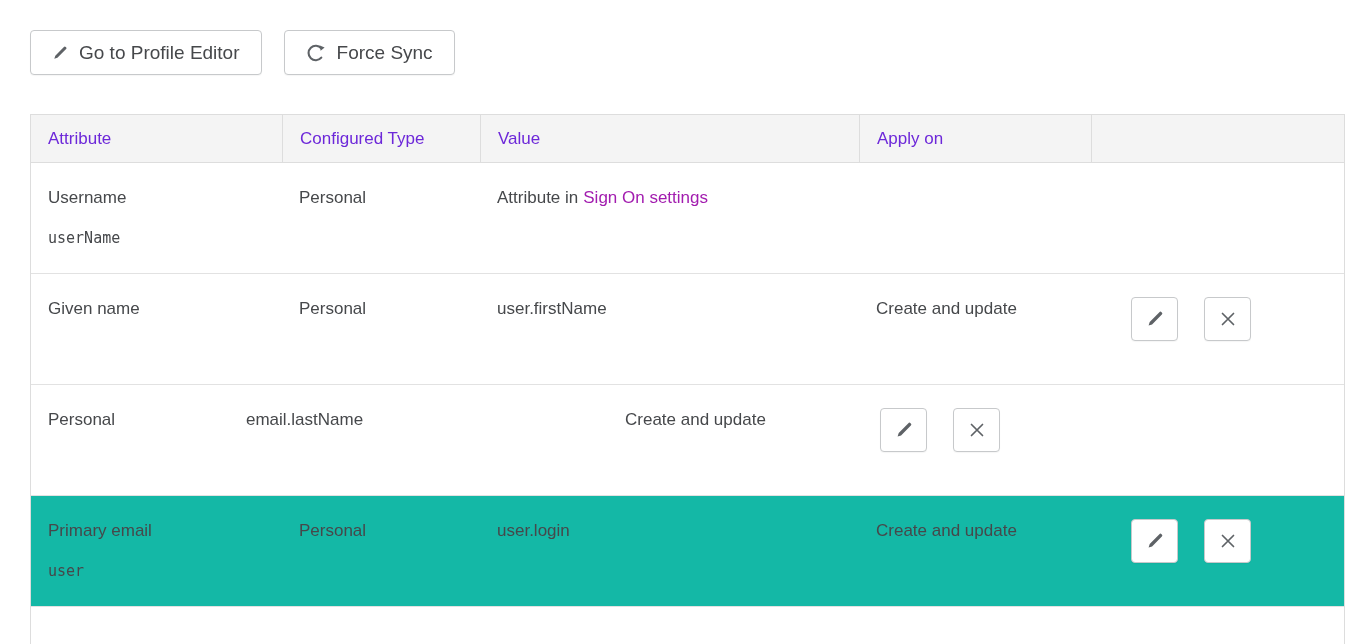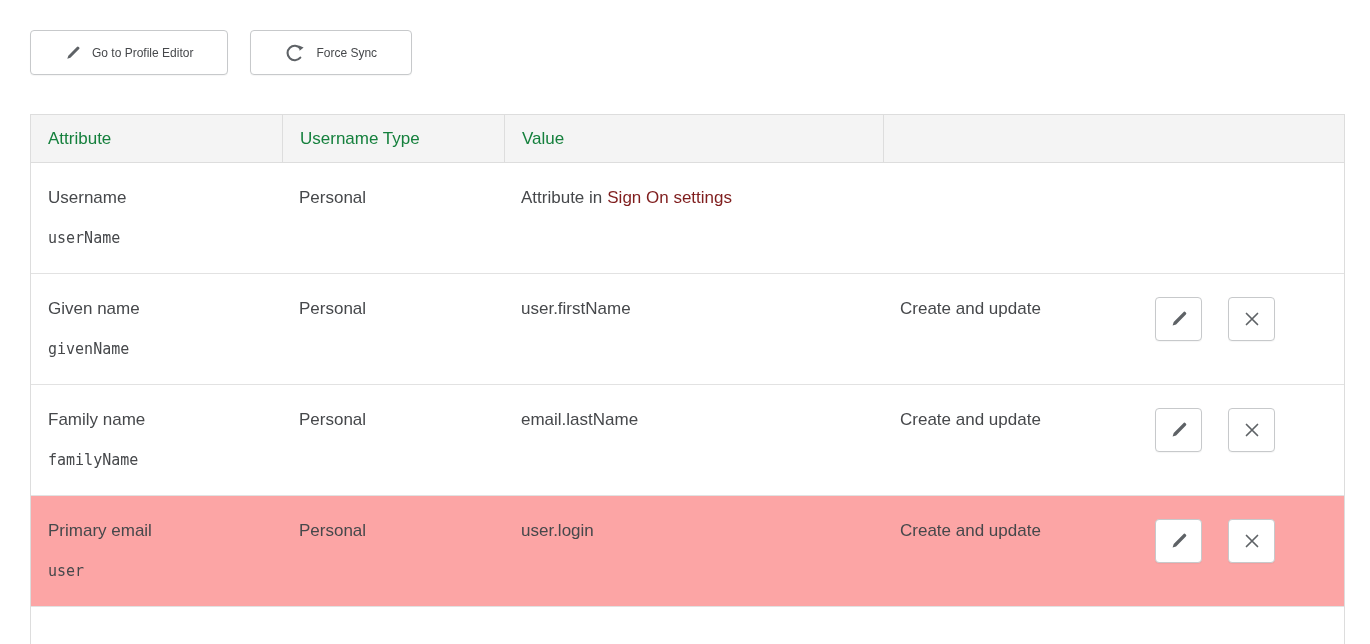--- a/index.html
+++ b/index.html
@@ -15,26 +15,26 @@
   }
   .page { padding: 30px; }
 
   
   .toolbar { display: flex; gap: 22px; margin-bottom: 39px; }
   .btn {
     display: inline-flex;
     align-items: center;
     gap: 11px;
     height: 45px;
-    padding: 0 34px;
+    padding: 0 21px;
     background: #ffffff;
     border: 1px solid #c7c9cb;
     border-radius: 4px;
     font-family: "Liberation Sans", sans-serif;
-    font-size: 12px;
+    font-size: 19px;
     color: #46484b;
     cursor: pointer;
     box-shadow: 0 1px 1px rgba(0,0,0,0.04);
   }
   .btn svg { display: block; }
 
   
   .table {
     border: 1px solid #dddddd;
     border-bottom: none;
@@ -45,47 +45,47 @@
     display: flex;
     background: #f4f4f4;
     height: 48px;
     border-bottom: 1px solid #dddddd;
   }
   .th {
     display: flex;
     align-items: center;
     padding-left: 17px;
     font-size: 17px;
-    color: #15803d;
+    color: #6d28d9;
   }
   .th + .th { border-left: 1px solid #dddddd; }
 
   .tbody .tr { border-bottom: 1px solid #e2e2e2; }
-  .tbody .tr.shaded { background: #fca5a5; }
+  .tbody .tr.shaded { background: #14b8a6; }
   .td {
     padding: 24px 14px 20px 17px;
     font-size: 17px;
     line-height: 1.25;
   }
   .col-attr   { width: 251px; }
   .col-type   { width: 198px; }
-  .col-value  { width: 379px; margin-left: 24px; }
+  .col-value  { width: 379px; }
   .col-apply  { width: 232px; }
   .col-actions{ flex: 1; }
 
   .attr-label { font-size: 17px; }
   .attr-name {
     margin-top: 21px;
     font-family: "DejaVu Sans Mono", monospace;
     font-size: 15px;
     color: #46484b;
   }
   .value-prefix { margin-right: 5px; }
   a.link {
-    color: #7f1d1d;
+    color: #a21caf;
     text-decoration: none;
     cursor: pointer;
   }
 
   .row-min { min-height: 111px; }
 
   .actions-cell {
     padding: 23px 0 0 40px;
     display: flex;
     gap: 26px;
@@ -129,22 +129,23 @@
         </svg>
       </span>
       <span>Force Sync</span>
     </button>
   </div>
 
   <div class="table">
 
     <div class="thead">
       <div class="th col-attr">Attribute</div>
-      <div class="th col-type">Username Type</div>
+      <div class="th col-type">Configured Type</div>
       <div class="th col-value">Value</div>
+      <div class="th col-apply">Apply on</div>
       <div class="th col-actions"></div>
     </div>
 
     <div class="tbody">
 
       <div class="tr row-min">
         <div class="td col-attr">
           <div class="attr-label">Username</div>
           <div class="attr-name">userName</div>
         </div>
@@ -152,21 +153,20 @@
         <div class="td col-value">
           <span class="value-prefix">Attribute in</span><a class="link">Sign On settings</a>
         </div>
         <div class="td col-apply"></div>
         <div class="col-actions actions-cell"></div>
       </div>
 
       <div class="tr row-min">
         <div class="td col-attr">
           <div class="attr-label">Given name</div>
-          <div class="attr-name">givenName</div>
         </div>
         <div class="td col-type">Personal</div>
         <div class="td col-value">user.firstName</div>
         <div class="td col-apply">Create and update</div>
         <div class="col-actions actions-cell">
           <button class="icon-btn">
             <span>
               <svg width="18" height="18" viewBox="0 0 16 16">
                   <path d="M11.9 1.9a1.3 1.3 0 0 1 1.85 0l.35.35a1.3 1.3 0 0 1 0 1.85l-8.7 8.7-3.1 1 1-3.1z" fill="#5e6266"></path>
                 </svg>
@@ -176,24 +176,20 @@
             <span>
               <svg width="18" height="18" viewBox="0 0 18 18">
                   <path d="M3.5 3.5 L14.5 14.5 M14.5 3.5 L3.5 14.5" stroke="#5e6266" stroke-width="1.7" stroke-linecap="round"></path>
                 </svg>
             </span>
           </button>
         </div>
       </div>
 
       <div class="tr row-min">
-        <div class="td col-attr">
-          <div class="attr-label">Family name</div>
-          <div class="attr-name">familyName</div>
-        </div>
         <div class="td col-type">Personal</div>
         <div class="td col-value">email.lastName</div>
         <div class="td col-apply">Create and update</div>
         <div class="col-actions actions-cell">
           <button class="icon-btn">
             <span>
               <svg width="18" height="18" viewBox="0 0 16 16">
                   <path d="M11.9 1.9a1.3 1.3 0 0 1 1.85 0l.35.35a1.3 1.3 0 0 1 0 1.85l-8.7 8.7-3.1 1 1-3.1z" fill="#5e6266"></path>
                 </svg>
             </span>

